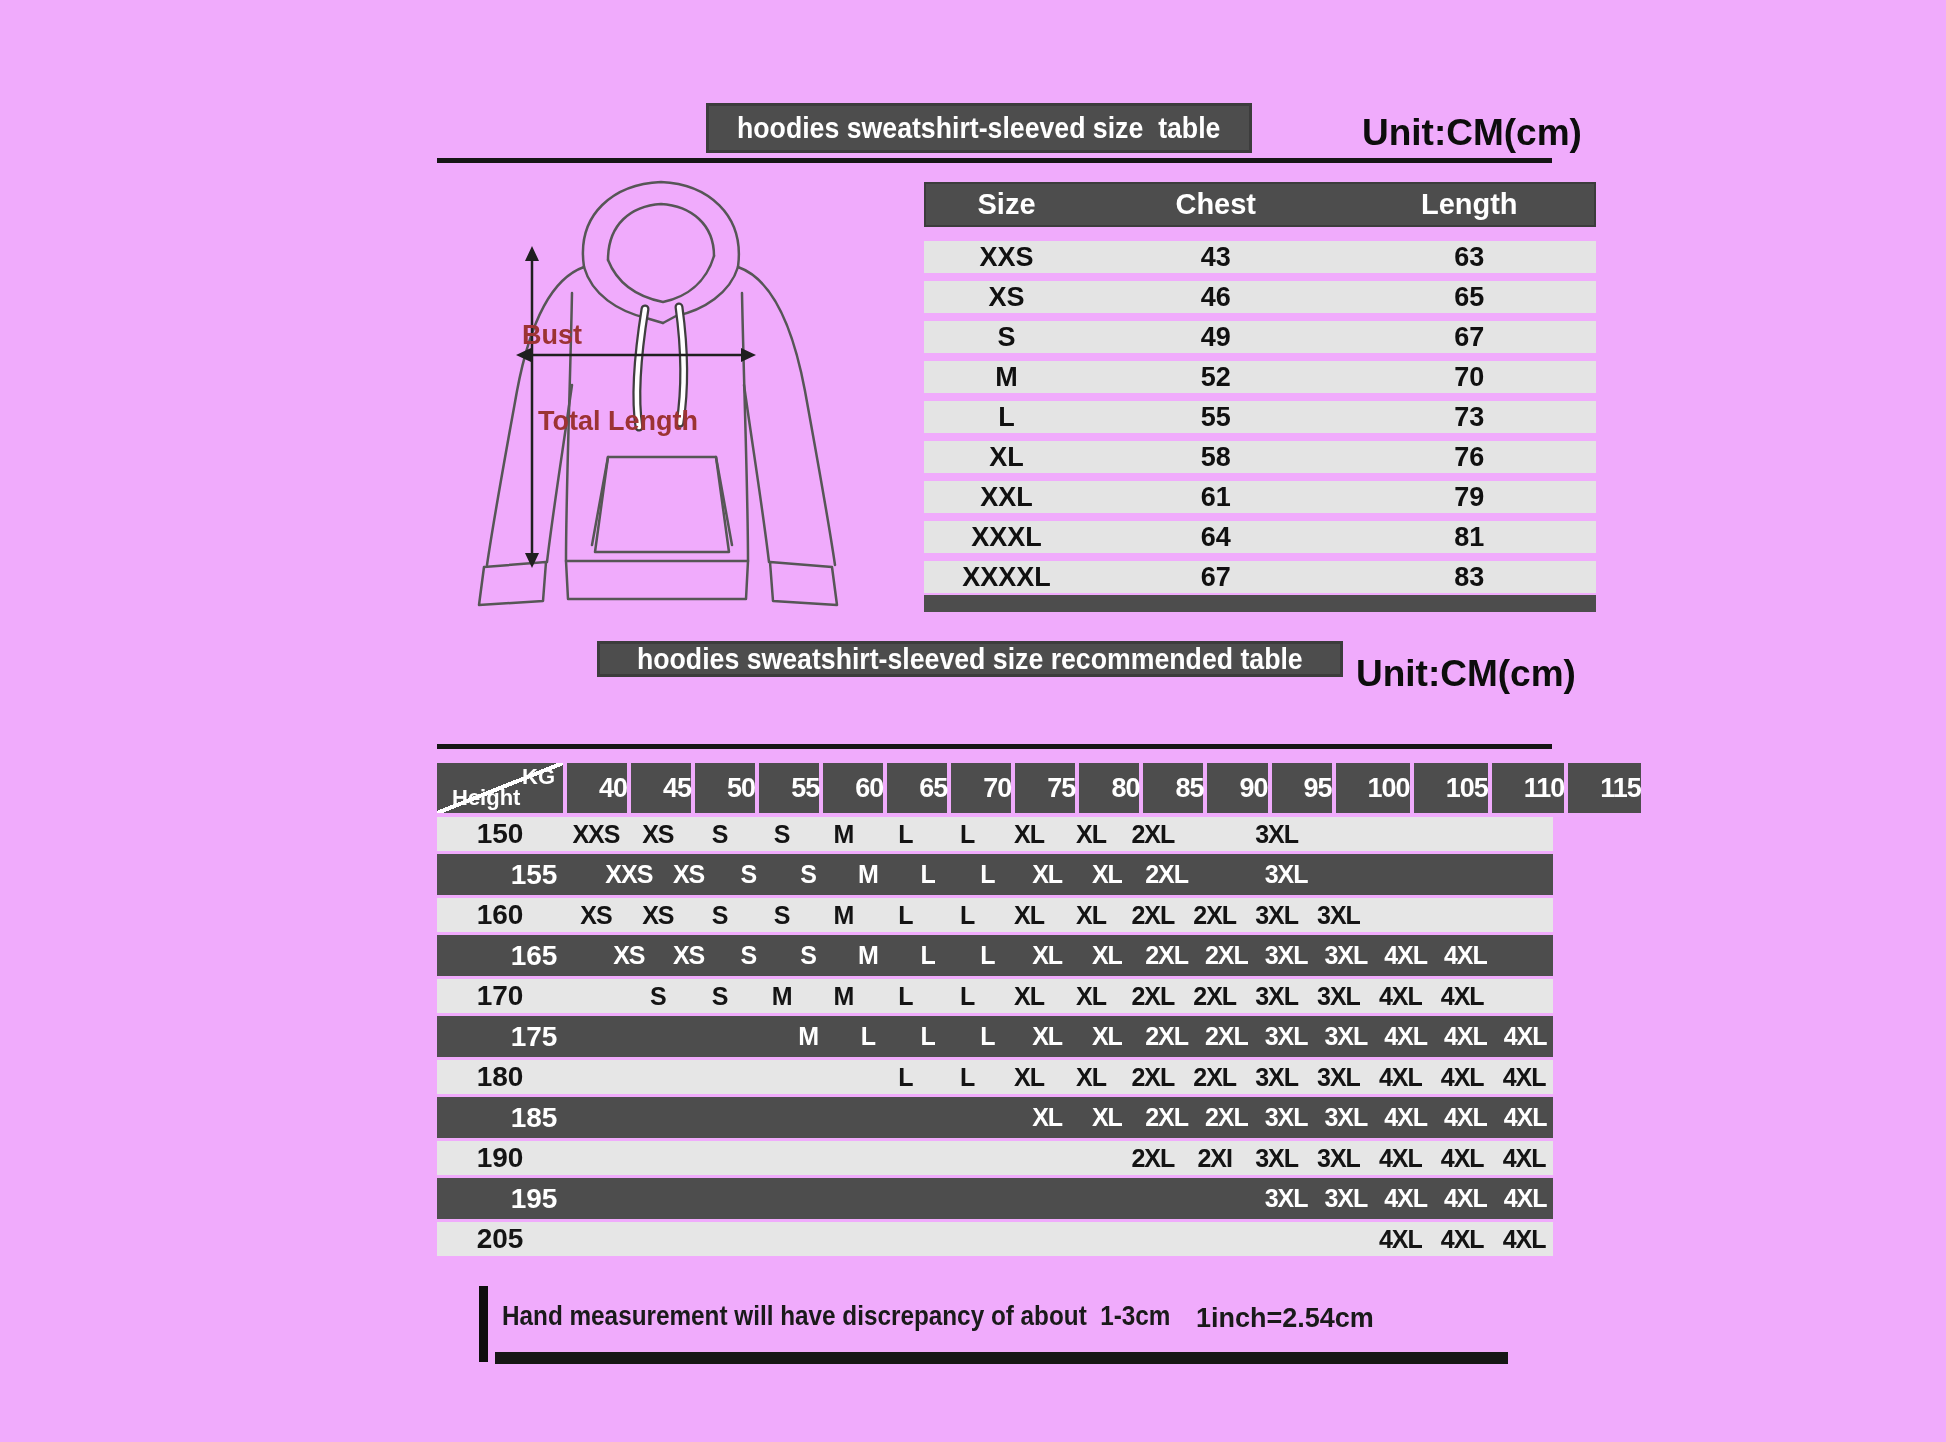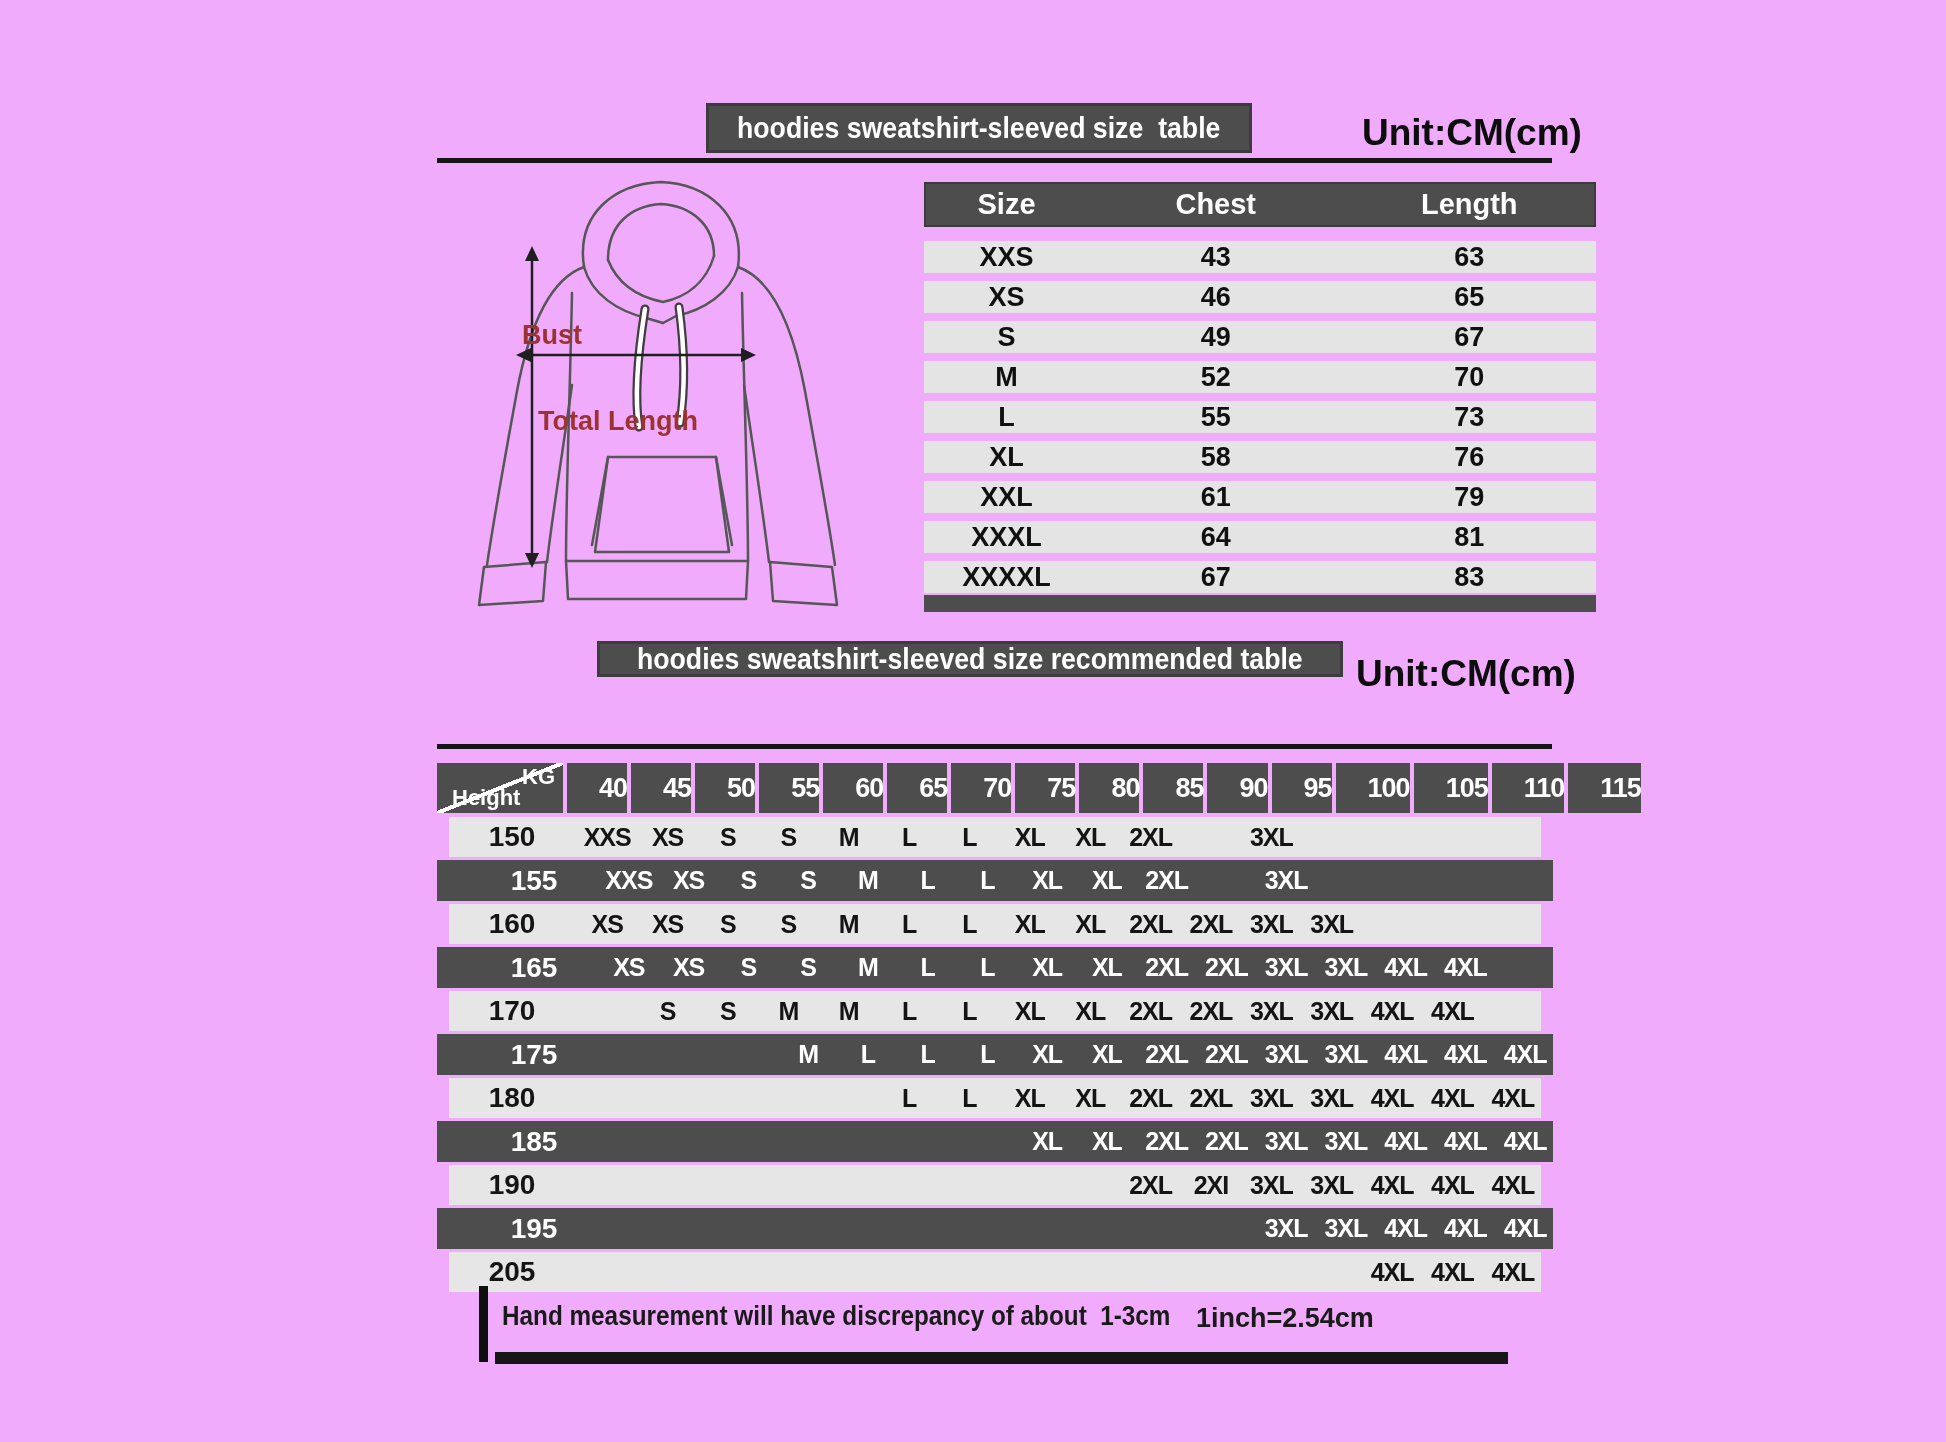--- a/index.html
+++ b/index.html
@@ -47,21 +47,21 @@
   .m-grid { display:grid; grid-template-columns:126px repeat(16, 1fr); column-gap:4px; align-items:center; }
   #m-header { height:50px; }
   .wcell { background:#4d4d4d; color:#ffffff; height:50px; display:flex; align-items:center; justify-content:center; font-size:27px; letter-spacing:-1px;padding-left:32px; }
   #corner-cell {
     position:relative; background:#4d4d4d; height:50px; color:#ffffff;
     background-image:linear-gradient(to bottom right, rgba(0,0,0,0) calc(50% - 2px), #ffffff calc(50% - 2px), #ffffff calc(50% + 2px), rgba(0,0,0,0) calc(50% + 2px));
   }
   #corner-kg { position:absolute; top:1px; right:8px; font-size:22px; }
   #corner-height { position:absolute; bottom:2px; left:15px; font-size:22px; }
   #m-rows { margin-top:4px; }
-  .mrow.light { height:40px; margin:3px 12px; background:#e6e6e6; color:#141414; }
+  .mrow.light { height:34px; margin:3px 0; background:#e6e6e6; color:#141414; }
   .mrow.dark  { height:41px; margin:0;     background:#4d4d4d; color:#ffffff;padding-left:34px; }
   .m-label { text-align:center; font-size:28px; }
   .m-val { text-align:center; font-size:25px; letter-spacing:-1px; }
 
   
   #footer-bar { position:absolute; left:479px; top:1286px; width:9px; height:76px; background:#0e0e0e; }
   #footer-note { position:absolute; left:502px; top:1301px; font-size:27px; white-space:pre; transform:scaleX(0.9); transform-origin:left center; }
   #footer-conv { position:absolute; left:1196px; top:1303px; font-size:27px; white-space:pre; }
   #rule3 { position:absolute; left:495px; top:1352px; width:1013px; height:12px; background:#161616; }
 </style>

